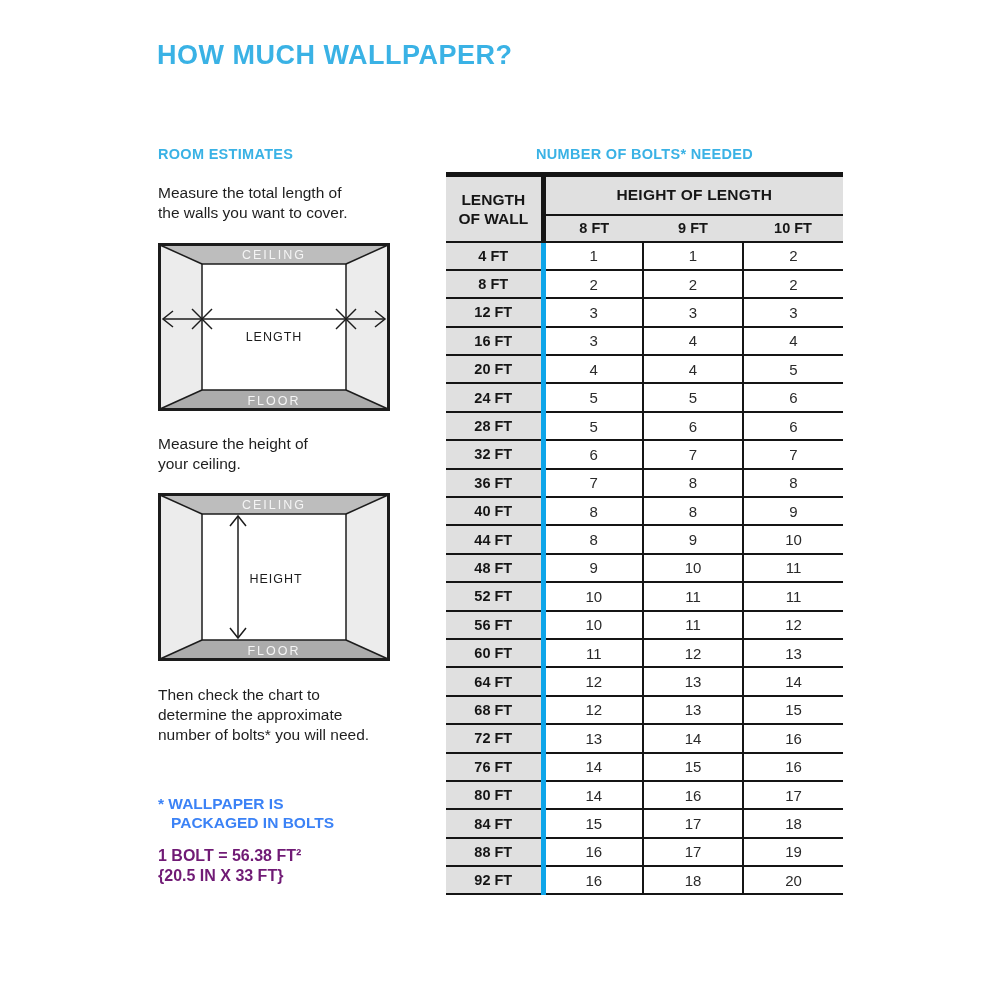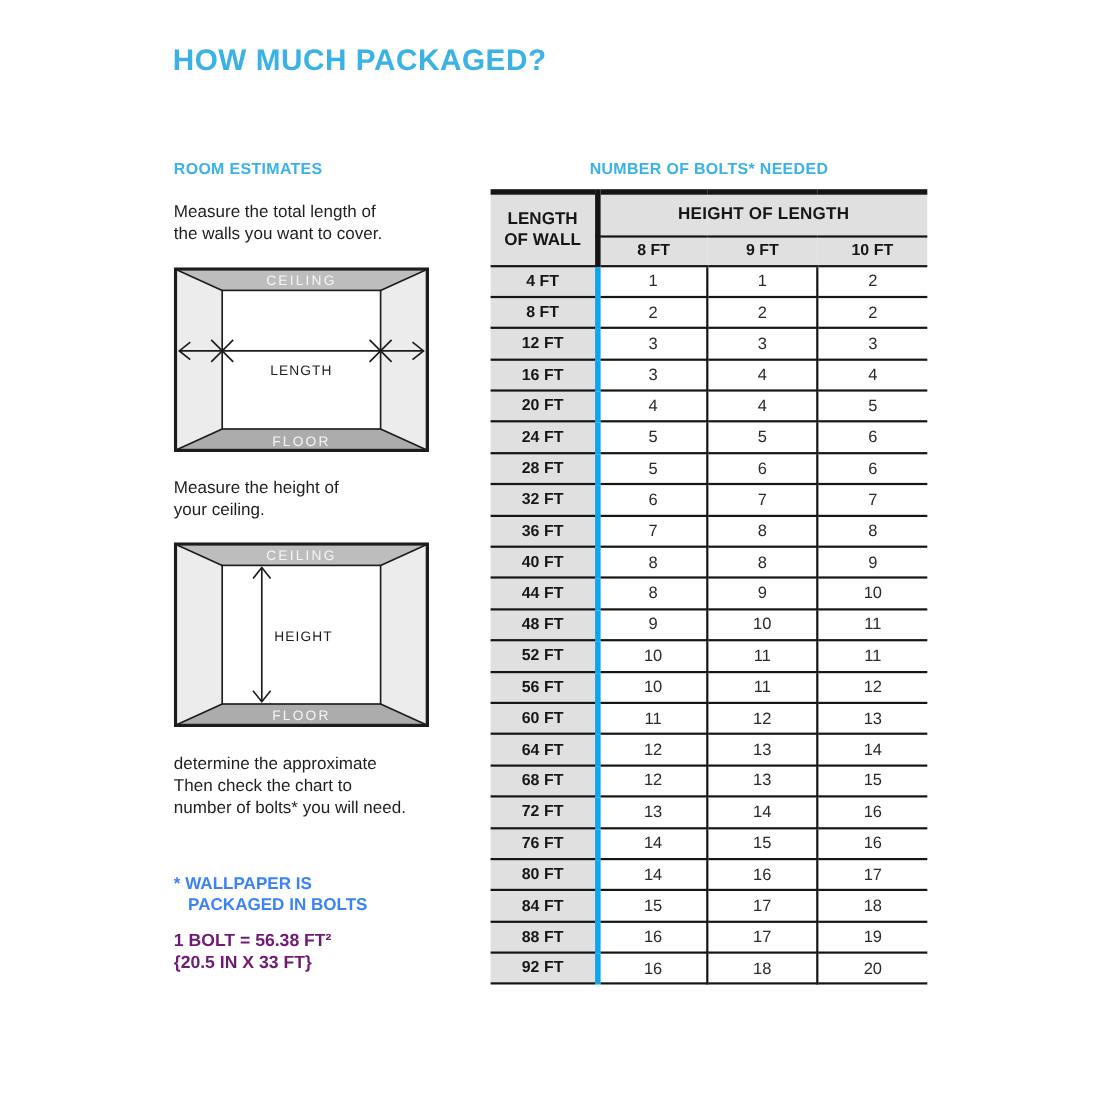--- a/index.html
+++ b/index.html
@@ -136,21 +136,21 @@
     font-family: "Liberation Sans", sans-serif;
     font-size: 12.5px;
     letter-spacing: 1px;
   }
 </style>
 </head>
 <body>
 
 <div class="page">
 
-  <h1 class="page-title">HOW MUCH PACKAGED?</h1>
+  <h1 class="page-title">HOW MUCH WALLPAPER?</h1>
 
   <div class="section-heading left-heading">ROOM ESTIMATES</div>
 
   <div class="para para-1">
     <div>Measure the total length of</div>
     <div>the walls you want to cover.</div>
   </div>
 
   <svg class="diagram diagram-1" viewBox="0 0 232 168">
     <polygon points="2,2 230,2 188,21 44,21" fill="#bdbdbd"></polygon>
@@ -201,22 +201,22 @@
     <text x="116" y="162" text-anchor="middle" class="svg-label-white">FLOOR</text>
     <g stroke="#1c1c1c" stroke-width="1.5" fill="none">
       <line x1="80" y1="23" x2="80" y2="145"></line>
       <polyline points="72,33 80,23 88,33"></polyline>
       <polyline points="72,135 80,145 88,135"></polyline>
     </g>
     <text x="118" y="90" text-anchor="middle" class="svg-label-dark">HEIGHT</text>
   </svg>
 
   <div class="para para-3">
+    <div>Then check the chart to</div>
     <div>determine the approximate</div>
-    <div>Then check the chart to</div>
     <div>number of bolts* you will need.</div>
   </div>
 
   <div class="footnote">
     <div><span>*</span> <span>WALLPAPER IS</span></div>
     <div class="indent">PACKAGED IN BOLTS</div>
   </div>
 
   <div class="bolt-info">
     <div>1 BOLT = 56.38 FT²</div>

